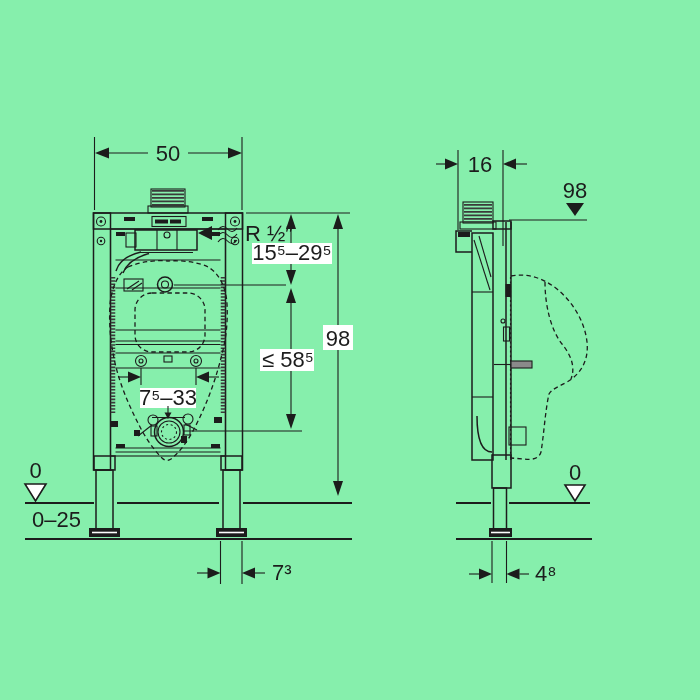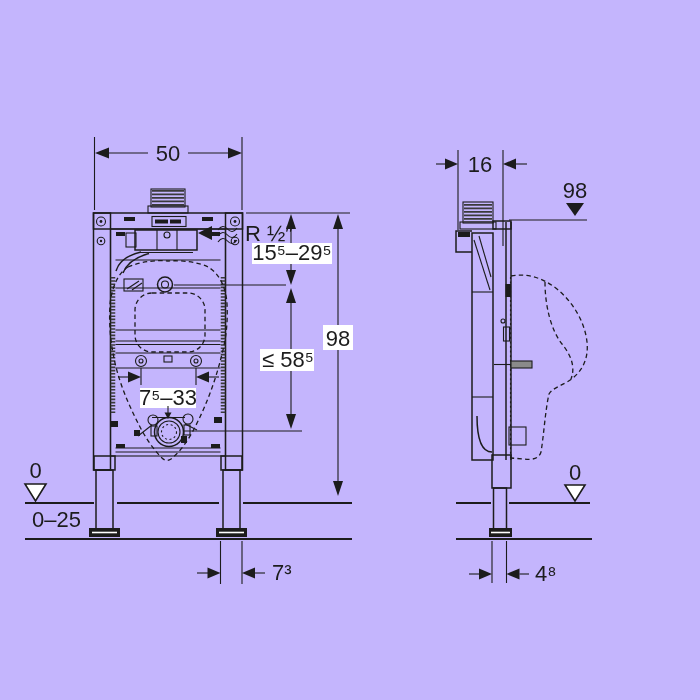--- a/index.html
+++ b/index.html
@@ -1,16 +1,16 @@
 <!DOCTYPE html>
 <html><head>
 <meta charset="utf-8">
 <style>
   html,body{margin:0;padding:0;background:#ffffff;}
-  .page{width:700px;height:700px;background:#c4b5fd;position:relative;overflow:hidden;}
+  .page{width:700px;height:700px;background:#86efac;position:relative;overflow:hidden;}
   svg{display:block;font-family:"Liberation Sans","DejaVu Sans",sans-serif;}
   .ln{stroke:#1c1c1c;stroke-width:1.5;fill:none;}
   .thin{stroke:#1c1c1c;stroke-width:1.1;fill:none;}
   .thick{stroke:#1c1c1c;stroke-width:2.2;fill:none;}
   .fillb{fill:#1c1c1c;stroke:none;}
   .wh{fill:#ffffff;stroke:none;}
   .dsh{stroke:#1c1c1c;stroke-width:1.3;fill:none;stroke-dasharray:4.5 3.2;}
   .dot{stroke:#1c1c1c;stroke-width:1.1;fill:none;stroke-dasharray:2 2.6;}
   .ladder{stroke:#3a3a3a;fill:none;stroke-dasharray:1.8 1.7;}
   .hatch{stroke:#3a3a3a;fill:none;stroke-dasharray:1.6 1.6;}

